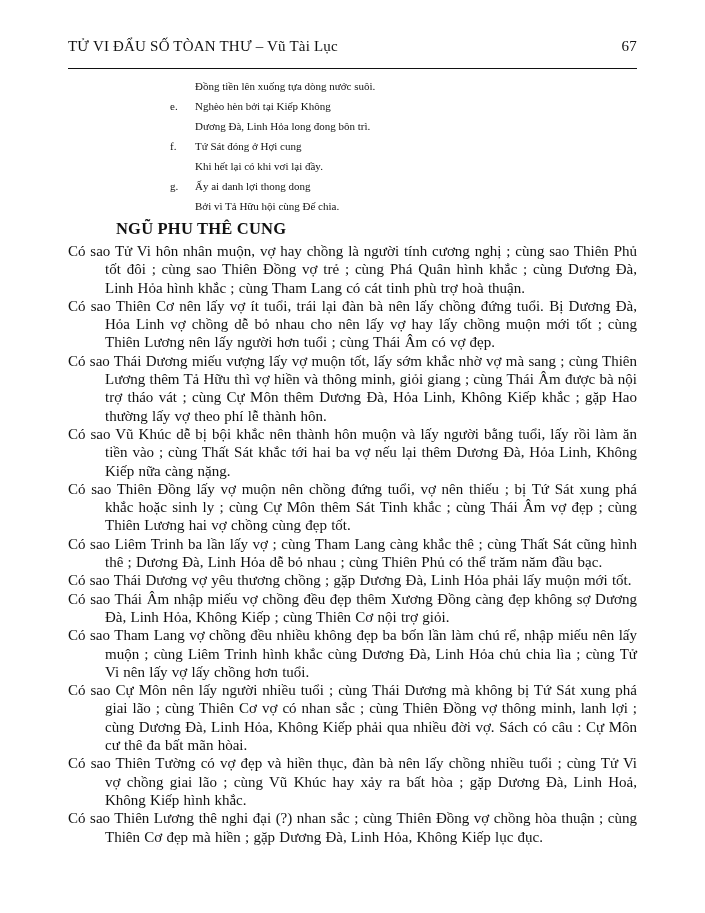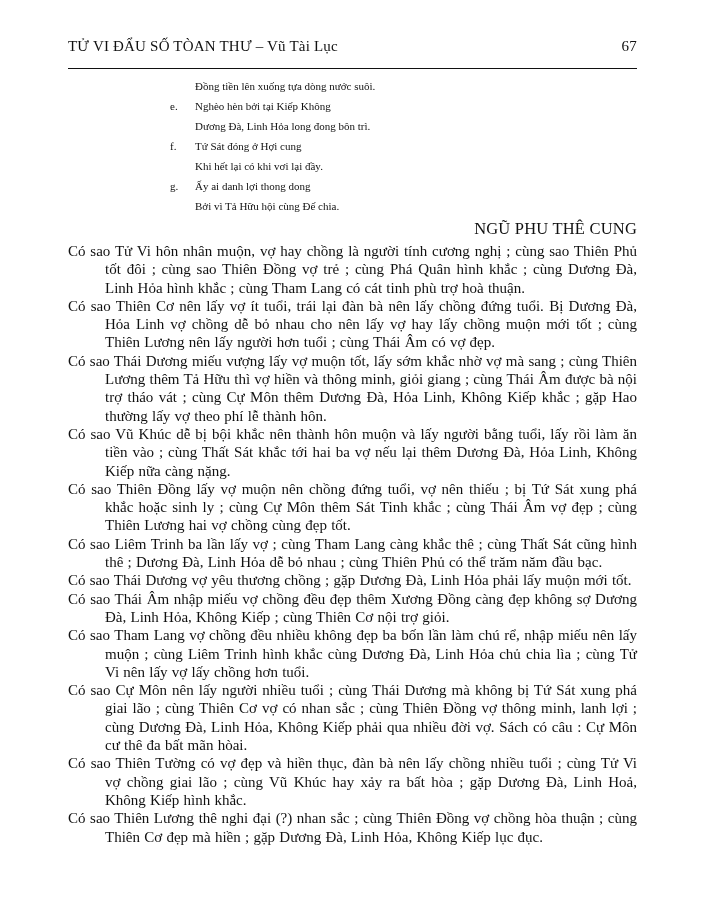--- a/index.html
+++ b/index.html
@@ -43,25 +43,24 @@
     display: flex;
     padding-left: 102px;
   }
   .verse-marker {
     width: 25px;
     flex: 0 0 25px;
   }
   .verse-lines { flex: 1; }
 
   .section-heading {
-    margin: 3px 68px 3px 53px;
+    margin: 3px 68px 3px 116px;
     font-size: 16.5px;
-    font-weight: normal;
+    font-weight: bold;
     letter-spacing: 0.2px;
-    text-align: right;
   }
 
   .body-text {
     margin: 0 68px;
     font-size: 15px;
     line-height: 18.3px;
   }
   .body-text p {
     text-align: justify;
     padding-left: 37px;

